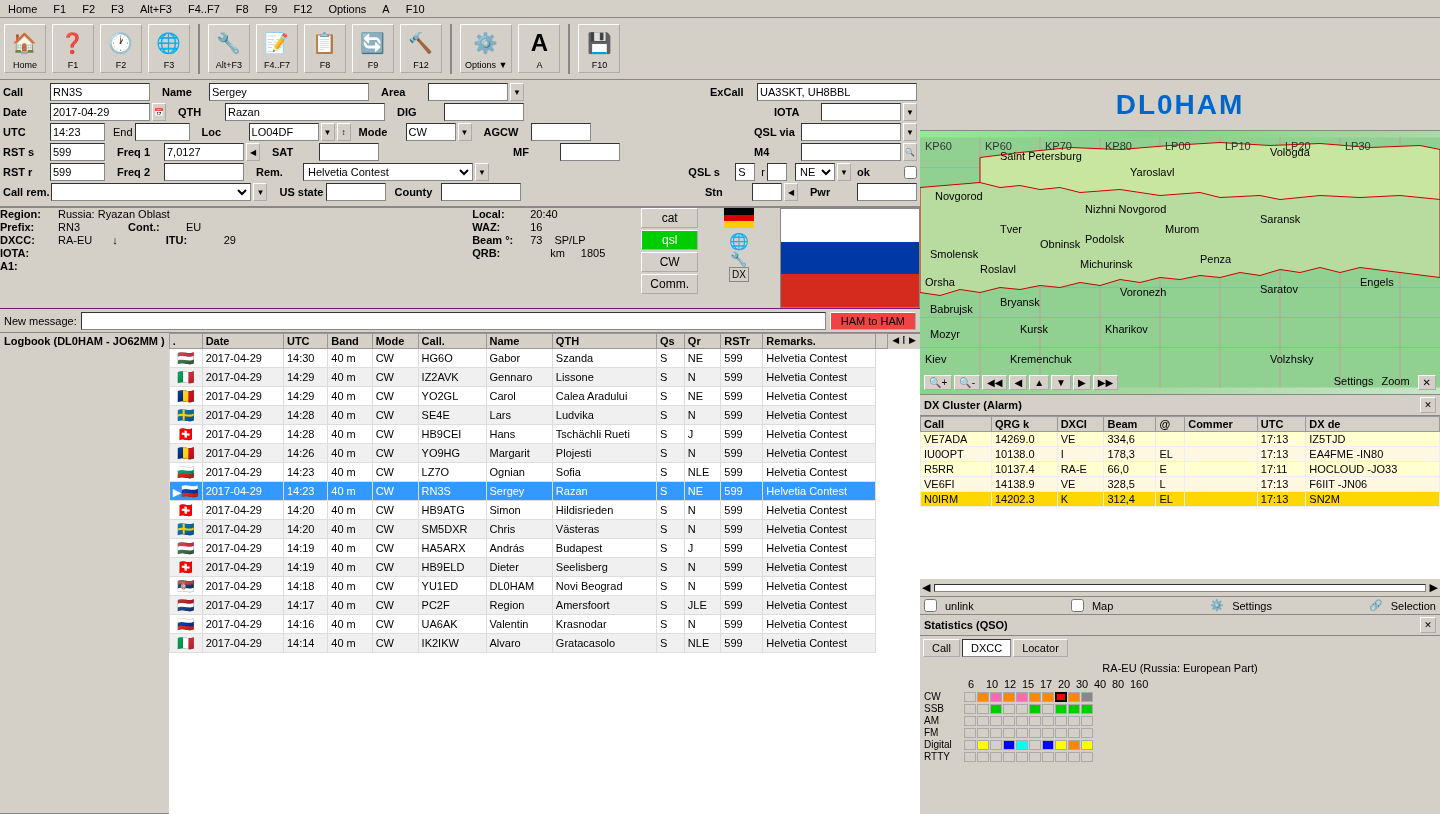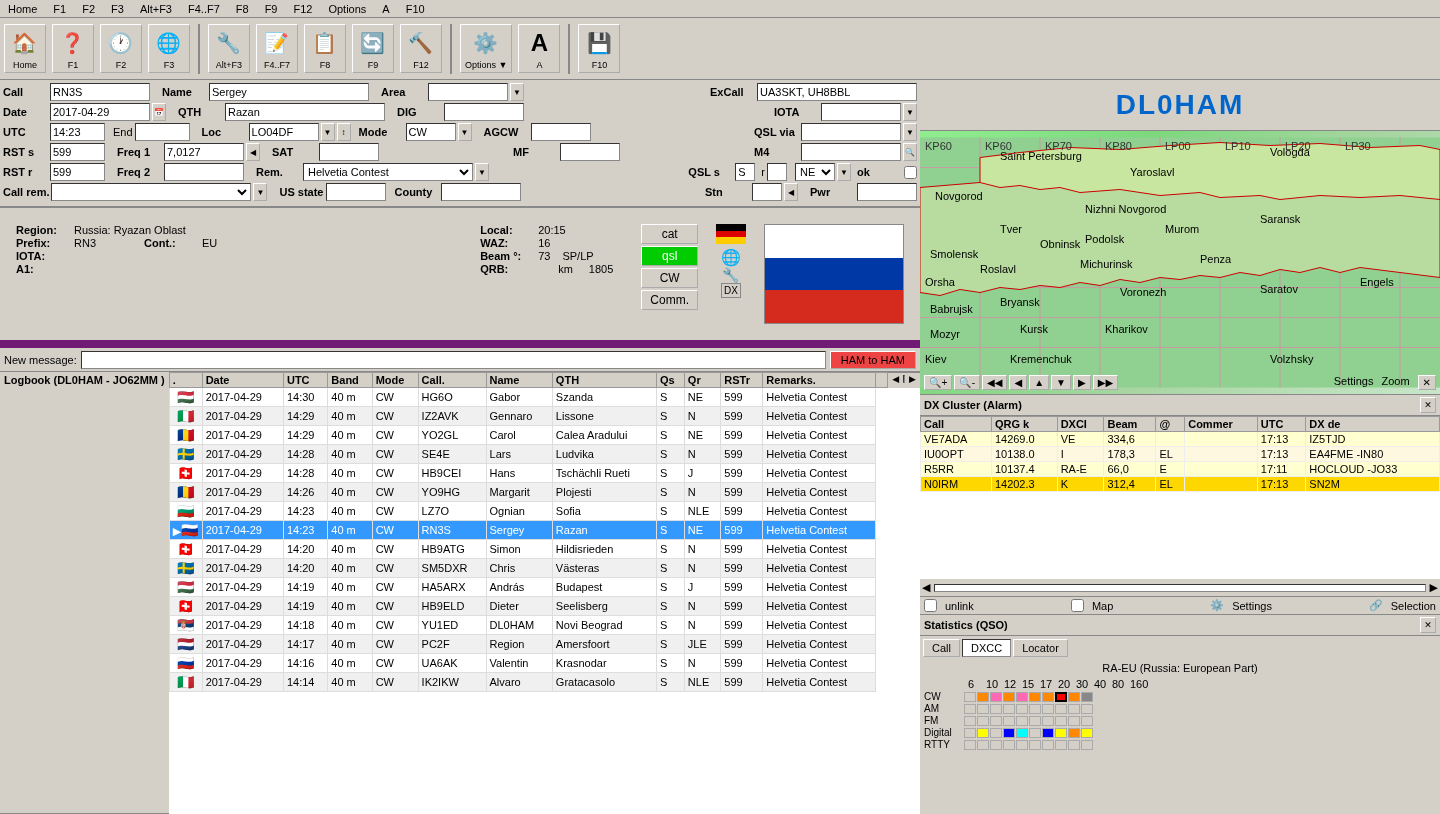--- a/index.html
+++ b/index.html
@@ -135,22 +135,22 @@
     }
     .stat-tabs { display: flex; gap: 2px; padding: 3px; }
     .stat-tab {
       padding: 2px 8px; background: #d4d0c8; border: 1px outset #fff;
       cursor: pointer; font-size: 11px;
     }
     .stat-tab.active { background: #fff; border: 1px inset #888; text-align: center; }
     
     
     #qso-info {
-      background: #d4d0c8; padding: 16px; border-bottom: 8px solid #701a75;
-      display: flex; gap: 8px;
+      background: #d4d0c8; padding: 0; border-bottom: 1px solid #701a75;
+      display: flex; gap: 16px;
     }
     .qso-left { flex: 1; }
     .info-row { display: flex; gap: 8px; margin-bottom: 1px; font-size: 11px; }
     .info-label { font-weight: bold; min-width: 50px; }
     .cat-btn {
       padding: 2px 8px; background: #d4d0c8; border: 1px outset #fff;
       cursor: pointer; font-size: 12px; text-align: center;
     }
     
     
@@ -414,30 +414,37 @@
           <span class="info-label">Region:</span>
           <span>Russia: Ryazan Oblast</span>
         </div>
         <div class="info-row">
           <span class="info-label">Prefix:</span>
           <span>RN3</span>
           <span style="margin-left:40px;" class="info-label">Cont.:</span>
           <span>EU</span>
         </div>
         <div class="info-row">
+          <span class="info-label">DXCC:</span>
+          <span>RA-EU</span>
+          <span style="margin-left:12px;">↓</span>
+          <span style="margin-left:40px;" class="info-label">ITU:</span>
+          <span>29</span>
+        </div>
+        <div class="info-row">
           <span class="info-label">IOTA:</span>
         </div>
         <div class="info-row">
           <span class="info-label">A1:</span>
         </div>
       </div>
       <div style="margin-left:20px;">
         <div class="info-row">
           <span class="info-label">Local:</span>
-          <span>20:15</span>
+          <span>20:40</span>
         </div>
         <div class="info-row">
           <span class="info-label">WAZ:</span>
           <span>16</span>
         </div>
         <div class="info-row">
           <span class="info-label">Beam °:</span>
           <span>73</span>
           <span style="margin-left:4px;">SP/LP</span>
         </div>
@@ -870,20 +877,30 @@
               <tr>
       <td>R5RR</td>
       <td>10137.4</td>
       <td>RA-E</td>
       <td>66,0</td>
       <td>E</td>
       <td></td>
       <td>17:11</td>
       <td>HOCLOUD -JO33</td>
     </tr>
+              <tr>
+      <td>VE6FI</td>
+      <td>14138.9</td>
+      <td>VE</td>
+      <td>328,5</td>
+      <td>L</td>
+      <td></td>
+      <td>17:13</td>
+      <td>F6IIT -JN06</td>
+    </tr>
               <tr class="dx-selected">
       <td>N0IRM</td>
       <td>14202.3</td>
       <td>K</td>
       <td>312,4</td>
       <td>EL</td>
       <td></td>
       <td>17:13</td>
       <td>SN2M</td>
     </tr>
@@ -945,20 +962,35 @@
             <div class="stat-cell filled-cw"></div>
             <div class="stat-cell filled-pink"></div>
             <div class="stat-cell filled-cw"></div>
             <div class="stat-cell filled-cw"></div>
             <div class="stat-cell filled-red" style="border:2px solid #000;"></div>
             <div class="stat-cell filled-cw"></div>
             <div class="stat-cell filled-gray"></div>
           </div>
         </div>
 
+        <div class="stat-row">
+          <span class="stat-mode-label">SSB</span>
+          <div class="stat-cells">
+            <div class="stat-cell"></div>
+            <div class="stat-cell"></div>
+            <div class="stat-cell filled-ssb"></div>
+            <div class="stat-cell"></div>
+            <div class="stat-cell"></div>
+            <div class="stat-cell filled-ssb"></div>
+            <div class="stat-cell"></div>
+            <div class="stat-cell filled-ssb"></div>
+            <div class="stat-cell filled-ssb"></div>
+            <div class="stat-cell filled-ssb"></div>
+          </div>
+        </div>
 
         <div class="stat-row">
           <span class="stat-mode-label">AM</span>
           <div class="stat-cells">
             <div class="stat-cell"></div>
             <div class="stat-cell"></div>
             <div class="stat-cell"></div>
             <div class="stat-cell"></div>
             <div class="stat-cell"></div>
             <div class="stat-cell"></div>

